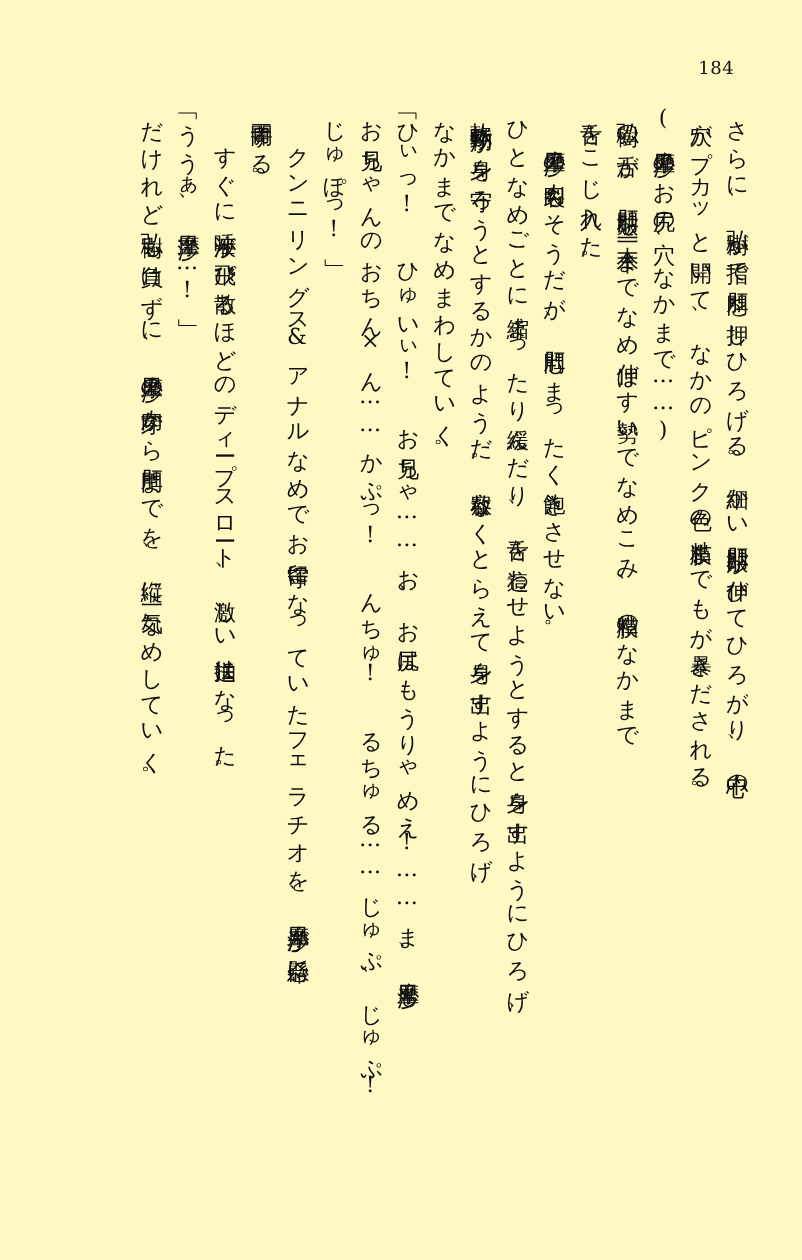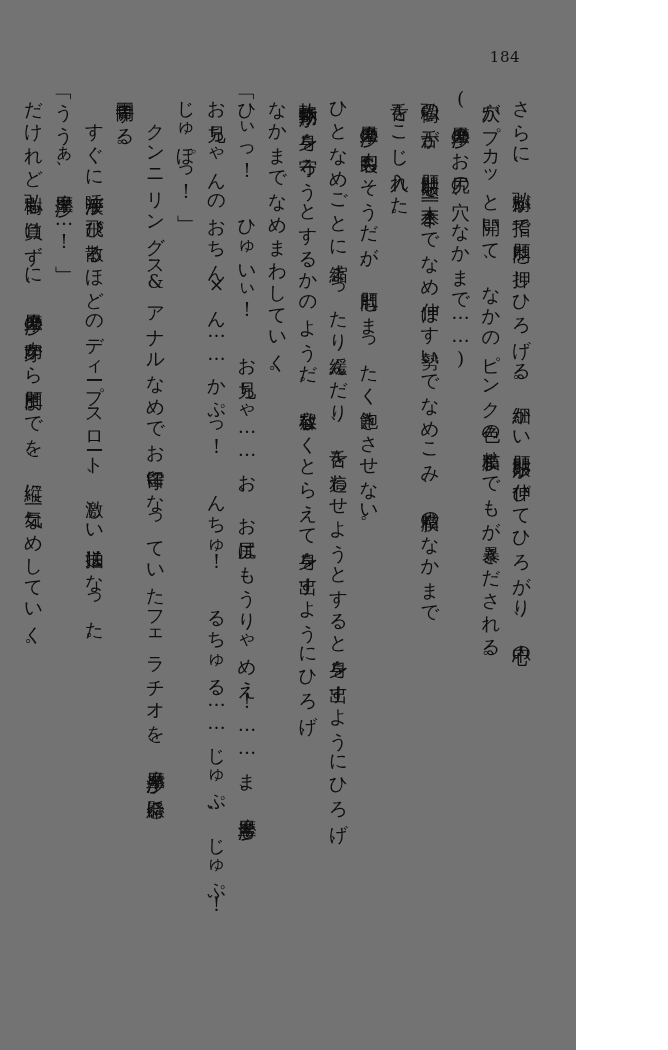--- a/index.html
+++ b/index.html
@@ -9,23 +9,23 @@
   }
   body {
     width: 668px;
     height: 1050px;
     overflow: hidden;
     font-family: "DejaVu Serif", "Liberation Serif", serif;
     color: #1a1a1a;
   }
   #page {
     position: relative;
-    width: 576px;
+    width: 668px;
     height: 1050px;
-    background: #737373;
+    background: #fef9c3;
   }
   #page-number {
     position: absolute;
     top: 48px;
     right: 56px;
     font-size: 15px;
     letter-spacing: 0.5px;
     color: #111111;
     font-family: "DejaVu Serif", "Liberation Serif", serif;
   }

